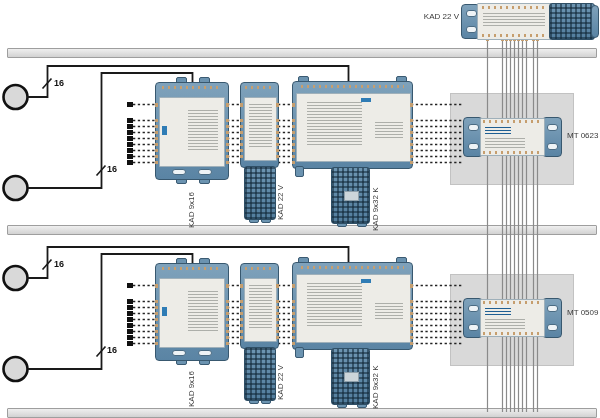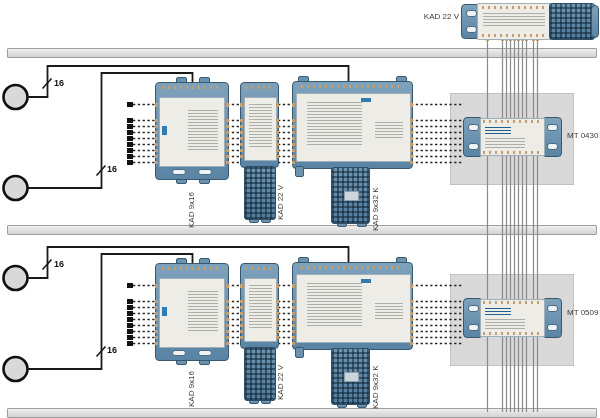--- a/index.html
+++ b/index.html
@@ -307,21 +307,21 @@
       <div class="perf" style="position: absolute; left: 549px; top: 3px; width: 44px; height: 35px;"></div>
       <div class="blue" style="position: absolute; left: 591px; top: 5px; width: 6px; height: 31px;"></div>
     </div>
 
   <div class="labels">
     <div class="lbl" style="left:414px;top:12px;width:45px;text-align:right">KAD 22 V</div>
 
     <div class="lbl vlbl" style="left:187px;top:228px">KAD 9x16</div>
     <div class="lbl vlbl" style="left:276px;top:220px">KAD 22 V</div>
     <div class="lbl vlbl" style="left:371px;top:231px">KAD 9x32 K</div>
-    <div class="lbl" style="left:567px;top:131px">MT 0430</div>
+    <div class="lbl" style="left:567px;top:131px">MT 0623</div>
 
     <div class="lbl vlbl" style="left:187px;top:407px">KAD 9x16</div>
     <div class="lbl vlbl" style="left:276px;top:400px">KAD 22 V</div>
     <div class="lbl vlbl" style="left:371px;top:409px">KAD 9x32 K</div>
     <div class="lbl" style="left:567px;top:308px">MT 0509</div>
 
     <div class="n16" style="left:54px;top:79px">16</div>
     <div class="n16" style="left:107px;top:165px">16</div>
     <div class="n16" style="left:54px;top:260px">16</div>
     <div class="n16" style="left:107px;top:346px">16</div>

